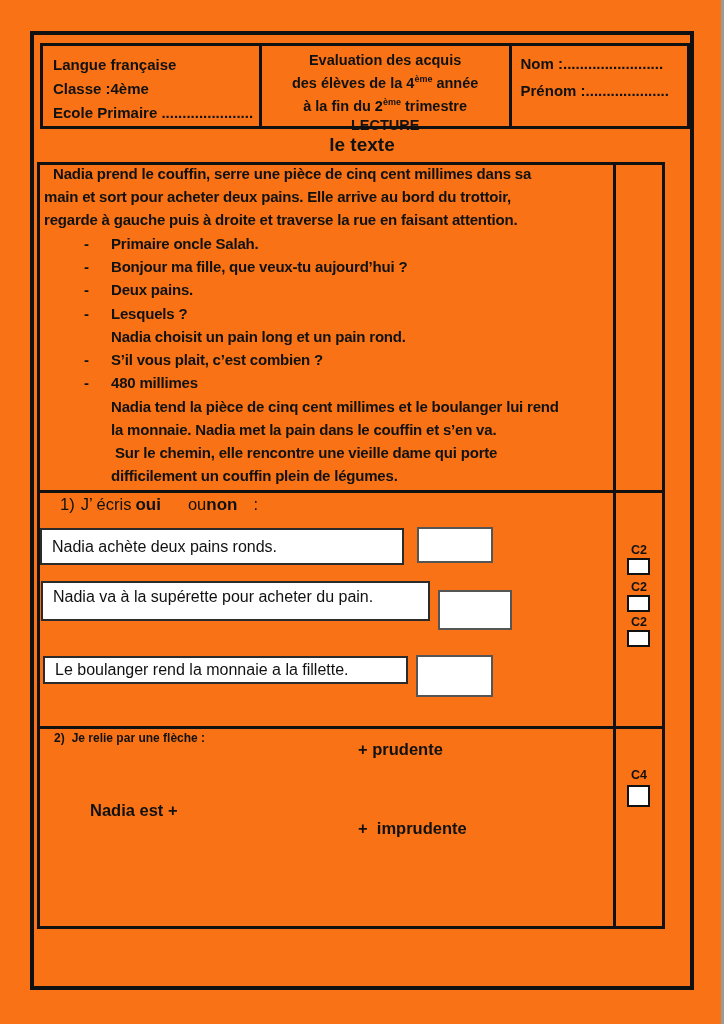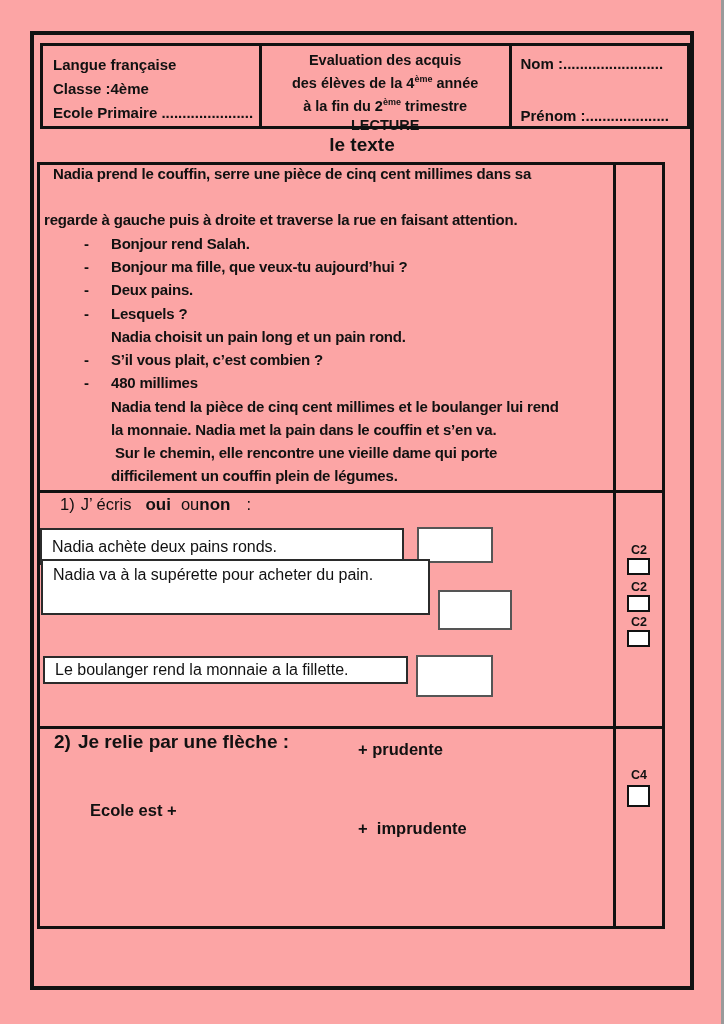--- a/index.html
+++ b/index.html
@@ -1,64 +1,64 @@
 <!DOCTYPE html>
 <html><head>
 <meta charset="utf-8">
 <style>
   * { margin:0; padding:0; box-sizing:border-box; }
   html,body { background:#ffffff; }
   .page {
-    position:relative; width:724px; height:1024px; background:#fca5a5;
+    position:relative; width:724px; height:1024px; background:#f97316;
     font-family:"Liberation Sans","DejaVu Sans",sans-serif; color:#111;
     overflow:hidden;
   }
   .scan-edge { position:absolute; right:0; top:0; width:3px; height:100%; background:#9a9a9a; }
   .frame { position:absolute; left:30px; top:31px; width:664px; height:959px; border:4px solid #111; }
 
   
   .header { position:absolute; left:6px; top:8px; width:650px; height:86px; border:3px solid #111; display:flex; }
   .hcell { height:100%; }
   .h1 { width:225px; padding:7px 0 0 10px; font-weight:700; font-size:15px; line-height:24px; }
   .h2 { width:264px; border-left:3px solid #111; border-right:3px solid #111; text-align:center; padding-top:5px; font-weight:700; font-size:14.5px; line-height:19px; }
   .h2 sup { font-size:9px; font-weight:700; }
   .h3 { width:183px; padding-left:9px; font-weight:700; font-size:15px; position:relative; }
   .h3 .nom { position:absolute; left:9px; top:9px; }
-  .h3 .prenom { position:absolute; left:9px; top:61px; }
+  .h3 .prenom { position:absolute; left:9px; top:36px; }
 
   
   .title { position:absolute; left:0; top:99px; width:656px; text-align:center; font-weight:700; font-size:19px; }
 
   
   .table { position:absolute; left:3px; top:127px; width:628px; height:767px; border:3px solid #111; }
   .vdiv { position:absolute; left:573px; top:0; width:3px; height:100%; background:#111; }
   .hdiv { position:absolute; left:0; width:100%; height:3px; background:#111; }
 
   
   .pline { position:absolute; left:4px; white-space:pre; font-weight:700; font-size:15px; letter-spacing:-0.2px; }
   .pline.first { left:13px; }
   .dline { position:absolute; left:44px; display:flex; white-space:pre; font-weight:700; font-size:15px; letter-spacing:-0.2px; }
   .dash { display:inline-block; width:27px; }
 
   
   .ex1-label { position:absolute; left:20px; top:330px; font-size:16.5px; font-weight:400; white-space:pre; }
   .ex1-label .n { margin-right:6px; }
   .ex1-label .b { font-weight:700; font-size:17px; }
-  .ex1-label .sp1 { margin-left:14px; } .ex1-label .sp2 { margin-left:10px; }
+  .ex1-label .sp1 { margin-left:4px; } .ex1-label .sp2 { margin-left:27px; }
   .ex1-label .sp3 { } .ex1-label .sp4 { margin-left:16px; }
   .stmt { position:absolute; border:2px solid #2b2b2b; font-size:16px; font-weight:400; display:flex; align-items:center; padding-left:10px; background:#fff; }
   .stmt.topalign { align-items:flex-start; padding-top:5px; }
   .ans  { position:absolute; border:2px solid #555; background:#fff; }
 
   
   .code-label { position:absolute; left:576px; width:46px; text-align:center; font-weight:700; font-size:12.5px; }
   .code-box { position:absolute; left:587px; width:23px; height:17px; border:2px solid #111; background:#fff; }
 
   
-  .ex2-label { position:absolute; left:14px; top:566px; font-weight:700; font-size:19px; white-space:pre; }
+  .ex2-label { position:absolute; left:14px; top:566px; font-weight:700; font-size:12px; white-space:pre; }
   .ex2-label .n { margin-right:7px; }
   .match-item { position:absolute; font-weight:700; font-size:16.5px; white-space:pre; }
   .c4-box { height:22px; width:23px; }
 </style>
 </head>
 <body>
 
 <div class="page">
   <div class="scan-edge"></div>
 
@@ -83,62 +83,63 @@
     </div>
 
     <div class="title">le texte</div>
 
     <div class="table">
       <div class="vdiv"></div>
       <div class="hdiv" style="top:325px"></div>
       <div class="hdiv" style="top:561px"></div>
 
       <div class="pline first" style="top:0px">Nadia prend le couffin, serre une pièce de cinq cent millimes dans sa</div>
+      <div class="pline" style="top:23px">main et sort pour acheter deux pains. Elle arrive au bord du trottoir,</div>
       <div class="pline" style="top:46px">regarde à gauche puis à droite et traverse la rue en faisant attention.</div>
 
-      <div class="dline" style="top:70px"><span class="dash">-</span><span class="dtext">Bonjour rend Salah.</span></div>
+      <div class="dline" style="top:70px"><span class="dash">-</span><span class="dtext">Primaire oncle Salah.</span></div>
       <div class="dline" style="top:93px"><span class="dash">-</span><span class="dtext">Bonjour ma fille, que veux-tu aujourd’hui ?</span></div>
       <div class="dline" style="top:116px"><span class="dash">-</span><span class="dtext">Deux pains.</span></div>
       <div class="dline" style="top:140px"><span class="dash">-</span><span class="dtext">Lesquels ?</span></div>
       <div class="dline" style="top:163px"><span class="dash"></span><span class="dtext">Nadia choisit un pain long et un pain rond.</span></div>
       <div class="dline" style="top:186px"><span class="dash">-</span><span class="dtext">S’il vous plait, c’est combien ?</span></div>
       <div class="dline" style="top:209px"><span class="dash">-</span><span class="dtext">480 millimes</span></div>
       <div class="dline" style="top:233px"><span class="dash"></span><span class="dtext">Nadia tend la pièce de cinq cent millimes et le boulanger lui rend</span></div>
       <div class="dline" style="top:279px"><span class="dash"></span><span class="dtext"> Sur le chemin, elle rencontre une vieille dame qui porte</span></div>
       <div class="dline" style="top:256px"><span class="dash"></span><span class="dtext">la monnaie. Nadia met la pain dans le couffin et s’en va.</span></div>
       <div class="dline" style="top:302px"><span class="dash"></span><span class="dtext">difficilement un couffin plein de légumes.</span></div>
 
       <div class="ex1-label"><span class="n">1)</span><span>J’ écris</span><span class="b sp1">oui</span><span class="sp2">ou</span><span class="b sp3">non</span><span class="sp4">:</span></div>
 
       <div class="stmt" style="left:0px;top:363px;width:364px;height:37px">
           <span>Nadia achète deux pains ronds.</span>
         </div>
       <div class="ans" style="left:377px;top:362px;width:76px;height:36px"></div>
 
-      <div class="stmt topalign" style="left:1px;top:394px;width:389px;height:56px">
+      <div class="stmt topalign" style="left:1px;top:416px;width:389px;height:40px">
           <span>Nadia va à la supérette pour acheter du pain.</span>
         </div>
       <div class="ans" style="left:398px;top:425px;width:74px;height:40px"></div>
 
       <div class="stmt" style="left:3px;top:491px;width:365px;height:28px">
           <span>Le boulanger rend la monnaie a la fillette.</span>
         </div>
       <div class="ans" style="left:376px;top:490px;width:77px;height:42px"></div>
 
       <div class="code-label" style="top:378px">C2</div>
       <div class="code-box" style="top:393px"></div>
       <div class="code-label" style="top:415px">C2</div>
       <div class="code-box" style="top:430px"></div>
       <div class="code-label" style="top:450px">C2</div>
       <div class="code-box" style="top:465px"></div>
 
       <div class="ex2-label"><span class="n">2)</span><span>Je relie par une flèche :</span></div>
 
       <div class="match-item" style="left:318px;top:575px">+ prudente</div>
-      <div class="match-item" style="left:50px;top:636px">Ecole est +</div>
+      <div class="match-item" style="left:50px;top:636px">Nadia est +</div>
       <div class="match-item" style="left:318px;top:654px">+  imprudente</div>
 
       <div class="code-label" style="top:603px">C4</div>
       <div class="code-box c4-box" style="top:620px"></div>
     </div>
 
   </div>
 </div>
 
 </body></html>

